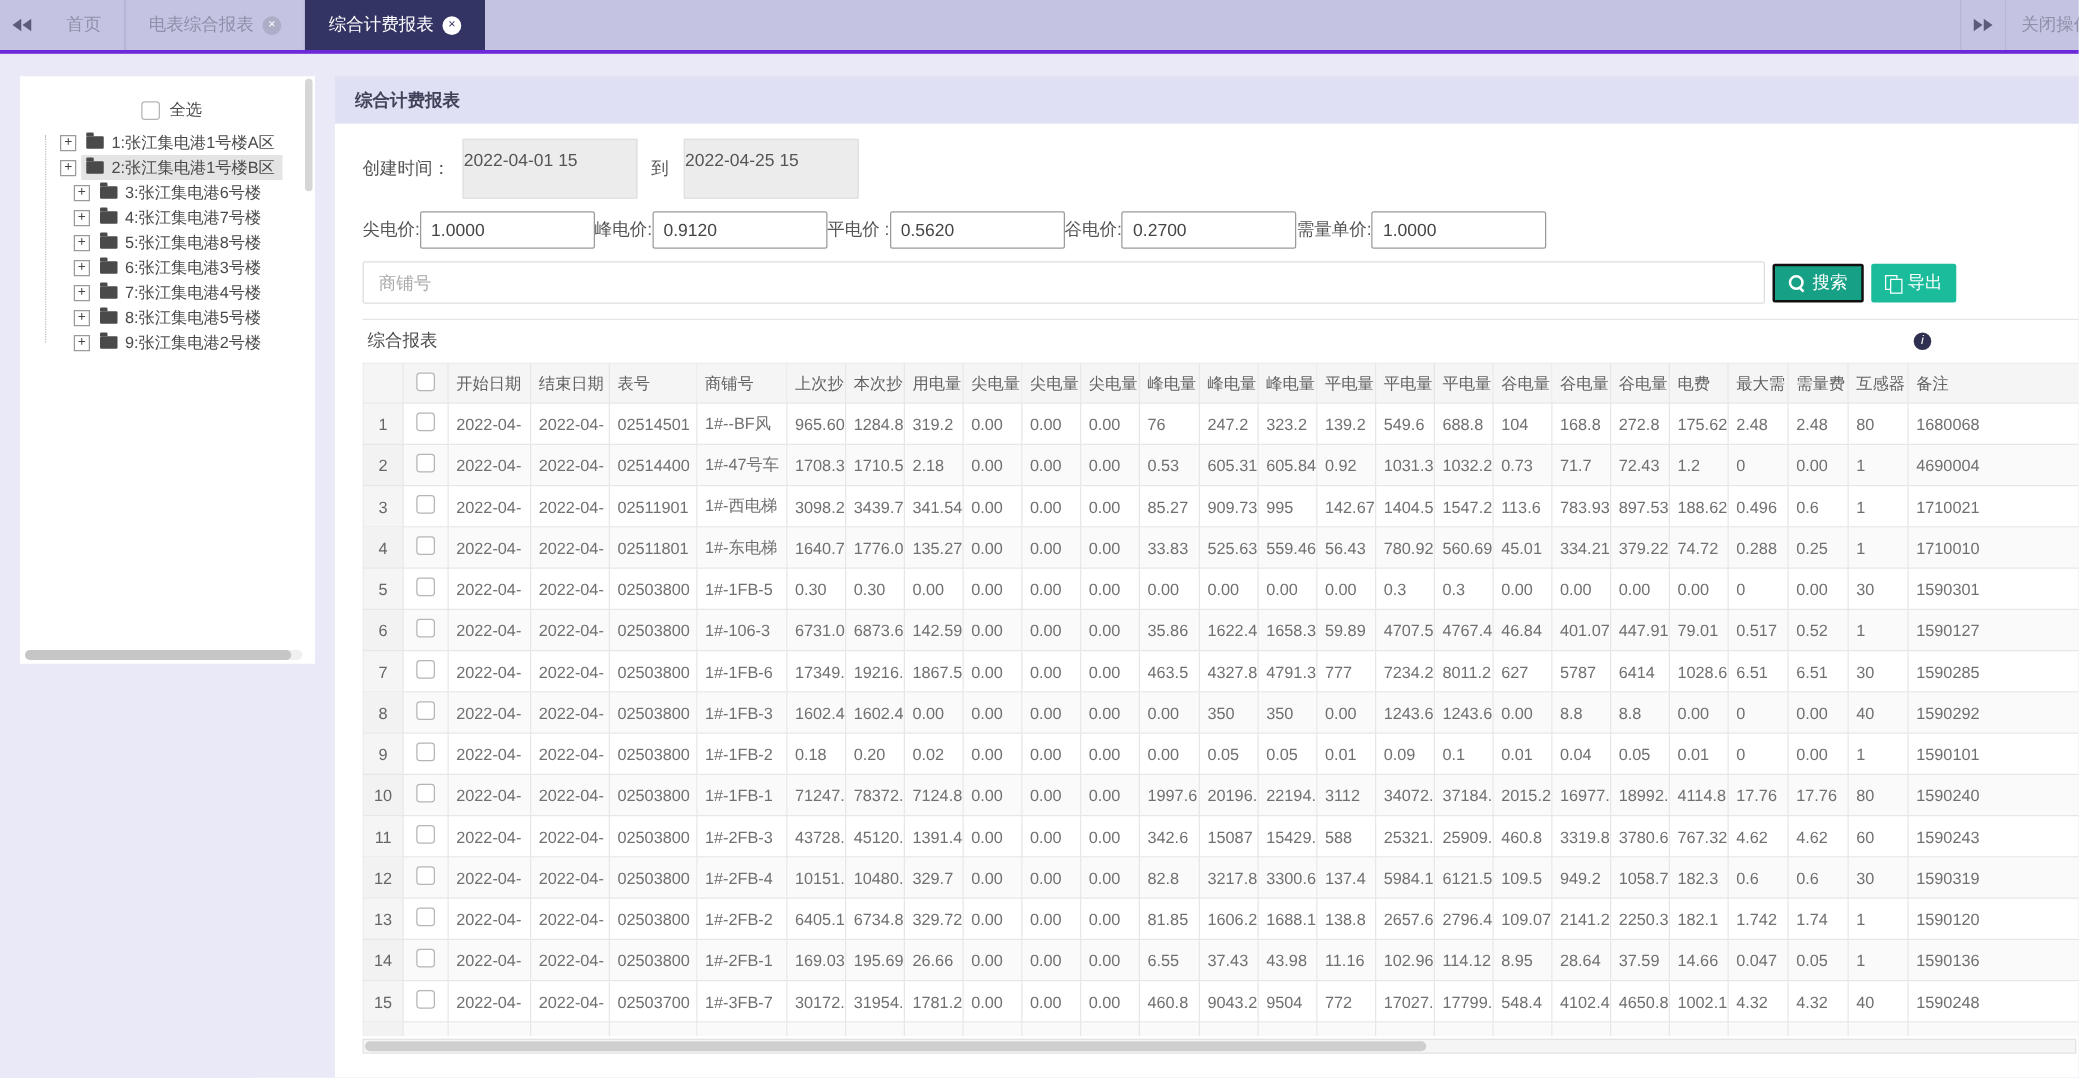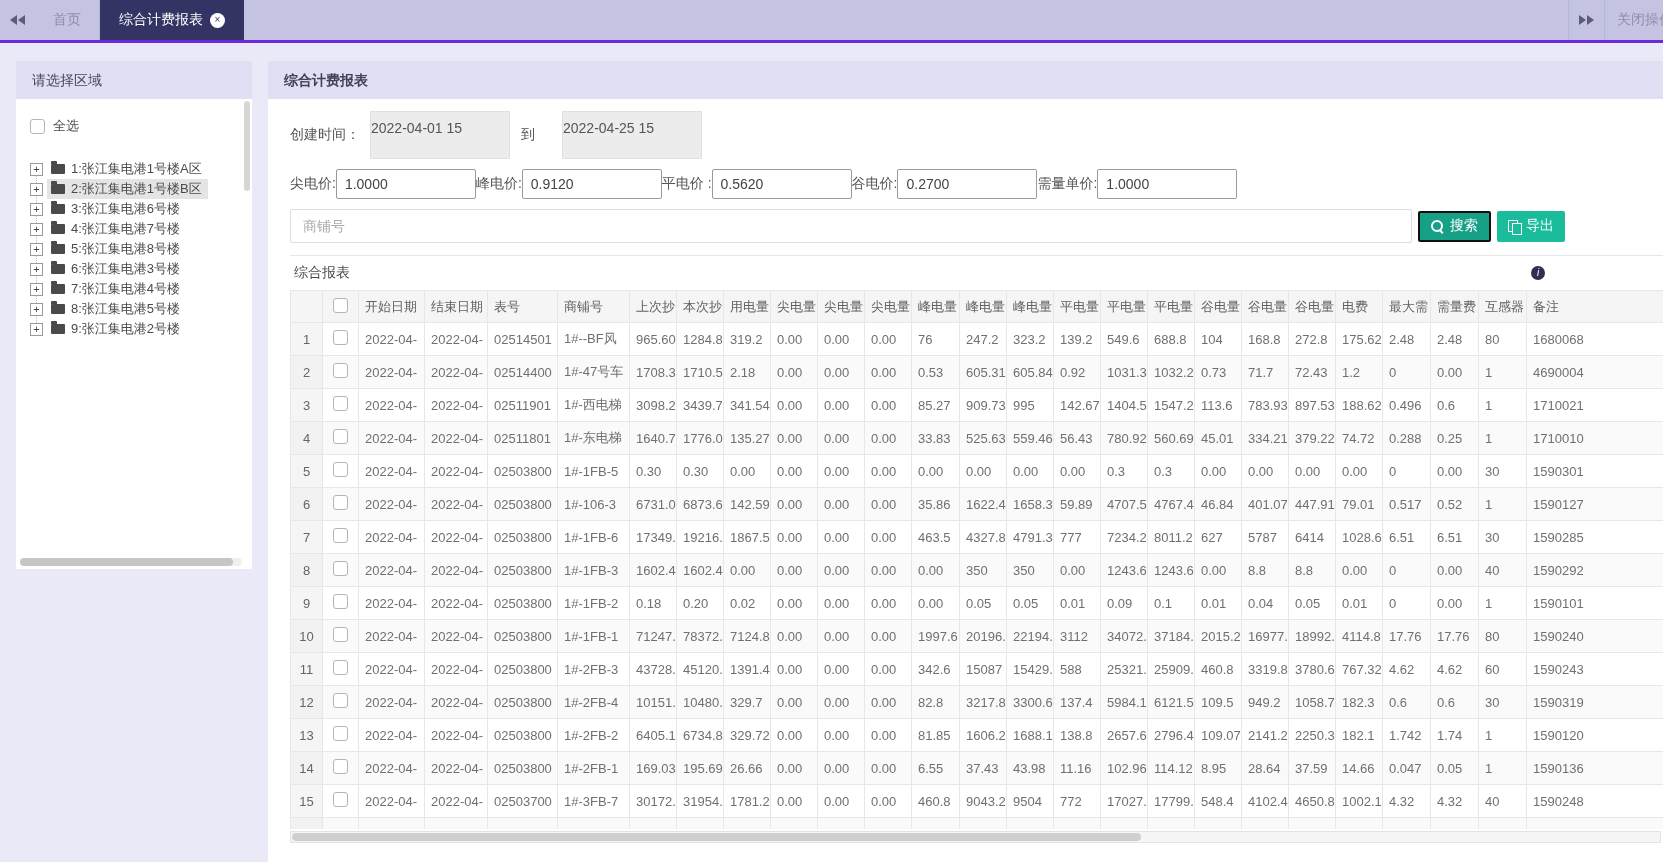--- a/index.html
+++ b/index.html
@@ -30,27 +30,27 @@
   
   .page { display:flex; gap:16px; padding:18px 0 0 16px; height:819px; }
   .panel-head { height:38px; line-height:38px; padding-left:16px; background:#e0e0f4;
     color:#47475f; font-size:14px; }
   .panel-head.bold { font-weight:bold; color:#41415a; }
 
   
   .sidebar { width:236px; flex:none; }
   .side-body { background:#fff; height:470px; position:relative; padding:16px 8px 0 14px; }
   .tree { font-size:13px; color:#4a4a4a; }
-  .select-all { display:flex; align-items:center; gap:8px; margin:2px 0 24px 0; cursor:pointer; }
+  .select-all { display:flex; align-items:center; gap:8px; margin:2px 0 7px 0; cursor:pointer;justify-content:center; }
   .cb { width:15px; height:15px; border:1px solid #b5b5b5; border-radius:3px; background:#fff;
     display:inline-block; flex:none; cursor:pointer; }
   .tree-list { list-style:none; position:relative; }
   .tree-list::before { content:""; position:absolute; left:6px; top:4px; bottom:10px;
     border-left:1px dotted #bdbdbd; }
-  .tree-list li { display:flex; align-items:center; height:20px; cursor:pointer; }
+  .tree-list li { display:flex; align-items:center; height:20px; cursor:pointer;justify-content:center; }
   .plusbox { width:13px; height:13px; border:1px solid #9a9a9a; background:#fff; flex:none;
     display:inline-flex; align-items:center; justify-content:center; position:relative; z-index:1; }
   .plusbox::before { content:"+"; font-size:11px; line-height:1; color:#444; }
   .node { display:flex; align-items:center; padding:1px 6px 1px 4px; margin-left:4px; }
   .node.sel { background:#e4e4e4; }
   .folder { width:14px; height:10px; background:#4a4a4a; border-radius:1px; position:relative;
     display:inline-block; margin-right:6px; flex:none; }
   .folder::before { content:""; position:absolute; top:-3px; left:0; width:6px; height:3px;
     background:#4a4a4a; border-radius:1px 1px 0 0; }
   .side-hscroll { position:absolute; left:4px; right:10px; bottom:3px; height:8px;
@@ -118,39 +118,42 @@
 <body>
 
 <div class="topbar">
   <span class="arr left">
       <i></i>
       <i></i>
     </span>
   <div class="tab t0">
     <span>首页</span>
   </div>
+  <div class="tab t1">
+    <span>电表综合报表</span>
+    <span class="tab-x"></span>
+  </div>
   <div class="tab t2 active">
     <span>综合计费报表</span>
     <span class="tab-x dark"></span>
   </div>
   <div class="topbar-right">
     <span class="sep"></span>
     <span class="arr right">
         <i></i>
         <i></i>
       </span>
     <span class="sep"></span>
     <span class="close-ops">关闭操作</span>
   </div>
 </div>
 
 <div class="page">
 
   <aside class="sidebar">
-    <div class="panel-head">请选择区域</div>
     <div class="side-body">
       <div class="tree">
         <label class="select-all">
           <span class="cb"></span>
           <span>全选</span>
         </label>
         <ul class="tree-list" id="tree-list">
             <li>
               <span class="plusbox"></span>
               <span class="node">
@@ -224,21 +227,21 @@
   </aside>
 
   <section class="main">
     <div class="panel-head bold">综合计费报表</div>
     <div class="main-body">
 
       <div class="form-row row-date">
         <span>创建时间：</span>
         <div class="date-box">2022-04-01 15</div>
         <span class="to-label">到</span>
-        <div class="date-box" style="margin-left:16px">2022-04-25 15</div>
+        <div class="date-box" style="margin-left:1px">2022-04-25 15</div>
       </div>
 
       <div class="form-row row-price">
         <div class="price-group">
           <span>尖电价:</span>
           <input value="1.0000" style="">
         </div>
         <div class="price-group">
           <span>峰电价:</span>
           <input value="0.9120" style="">

